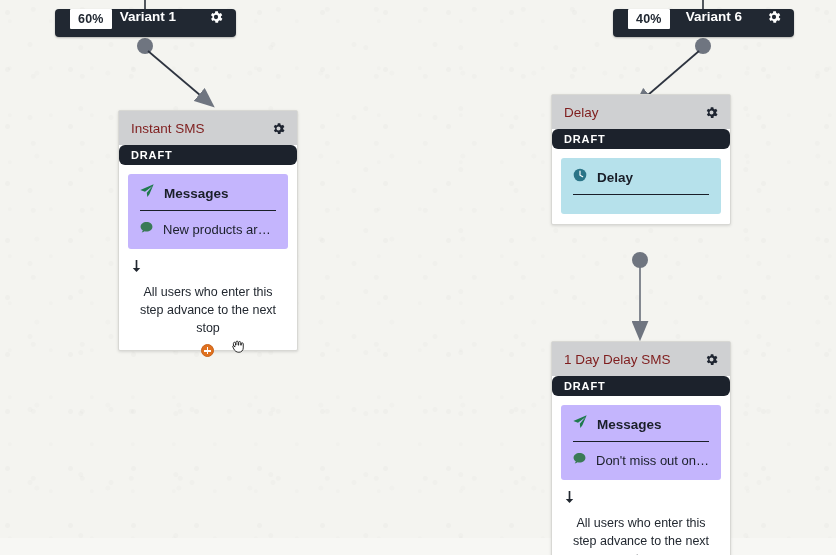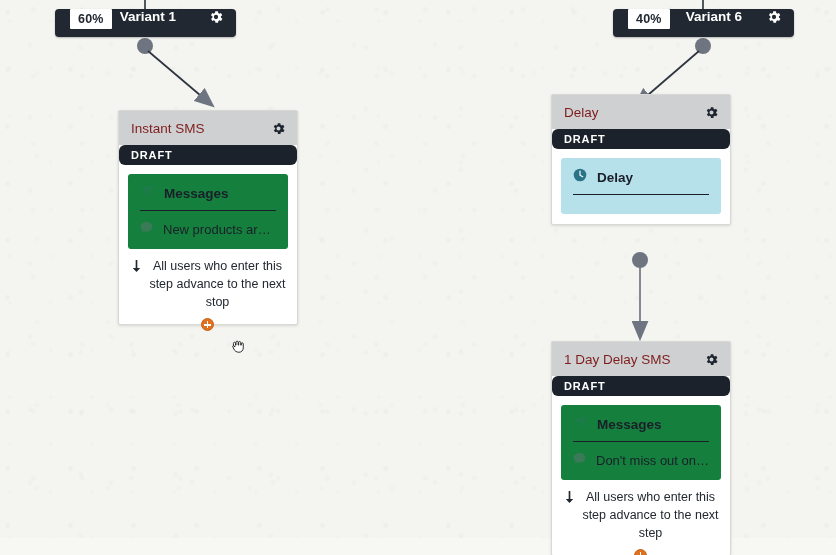--- a/index.html
+++ b/index.html
@@ -119,21 +119,21 @@
     font-weight: 700;
     letter-spacing: .85px;
   }
 
   .card-body { padding: 9px 9px 0 9px; }
 
   .content-box {
     border-radius: 3px;
     padding: 9px 11px 10px 11px;
   }
-  .content-box.green { background: #15803d; }
+  .content-box.green { background: #c4b5fd; }
   .content-box.blue  { background: #b6e1eb; }
 
   .content-row {
     display: flex;
     align-items: center;
     gap: 9px;
   }
   .content-title {
     font-size: 13.5px;
     font-weight: 700;
@@ -151,20 +151,21 @@
     overflow: hidden;
     text-overflow: ellipsis;
   }
   .content-sub.plain { margin-left: 1px; }
 
   .card-footer {
     display: flex;
     align-items: flex-start;
     gap: 6px;
     padding: 9px 11px 13px 11px;
+    flex-direction: column;
   }
   .footer-text {
     font-size: 12.5px;
     line-height: 1.42;
     color: #222830;
     text-align: center;
     flex: 1;
   }
 
   .plus-btn {

